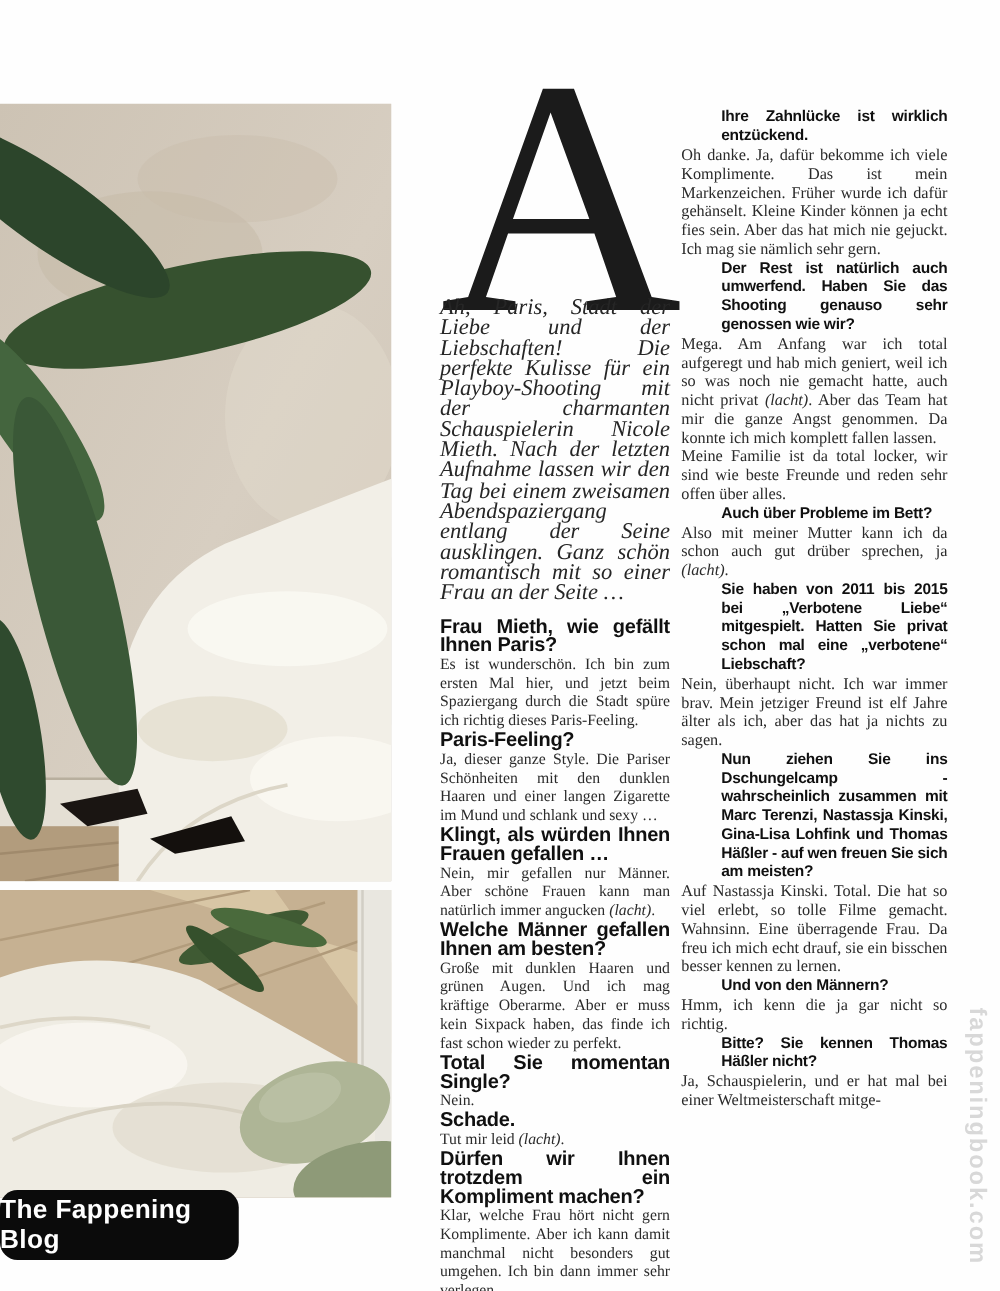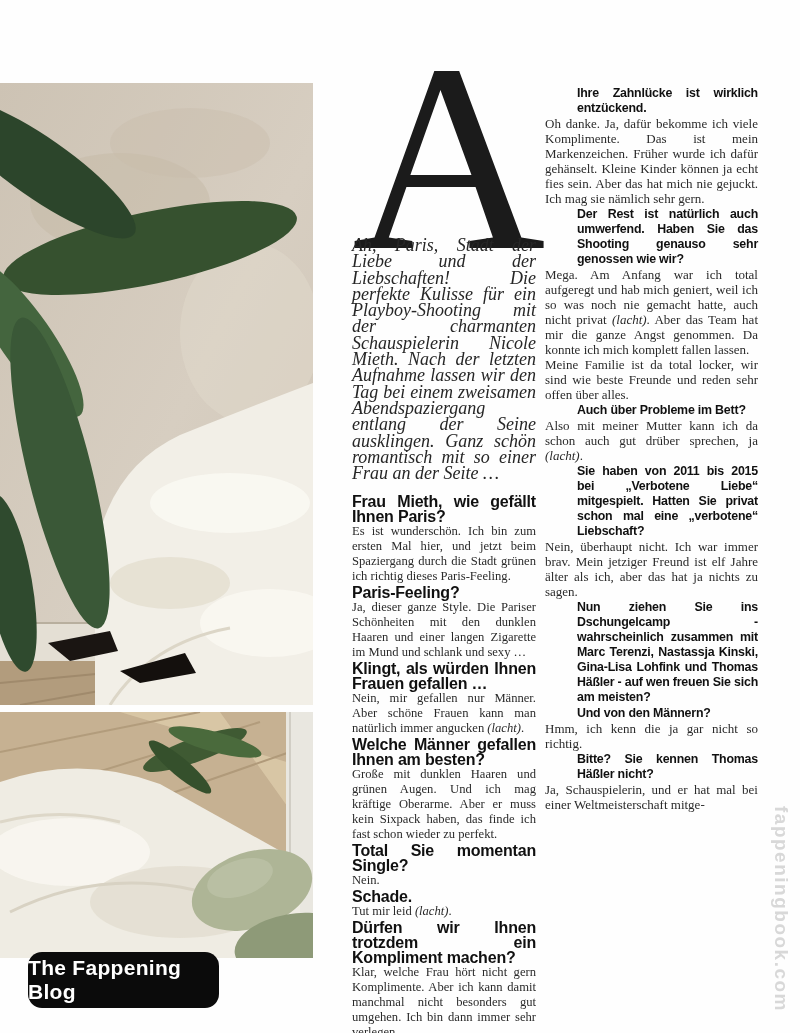--- a/index.html
+++ b/index.html
@@ -38,21 +38,21 @@
     font-weight:700;font-size:16px;line-height:15px;
     letter-spacing:-0.2px;color:#101010;margin-top:1px;
   }
   .qa .a{
     font-size:12.6px;line-height:15px;color:#2a2a2a;
   }
   .col-right .qa .a{font-size:13px;}
   .col-right .qa .q{font-size:12.4px;margin-left:32px;}
   
   .badge{
-    position:absolute;left:28px;top:952px;
+    position:absolute;left:0;top:952px;
     width:191px;height:56px;
     background:var(--badge-bg,#0b0b0b);
     color:var(--badge-text,#ffffff);
     border-radius:14px;
     display:flex;align-items:center;justify-content:center;
     font-family:"Liberation Sans","DejaVu Sans",sans-serif;
     font-weight:700;font-size:21px;letter-spacing:.3px;
   }
   .side-mark{
     position:absolute;top:806px;right:8px;
@@ -146,21 +146,21 @@
     </svg>
   </div>
 
   <div class="col col-center">
     <div class="dropcap">
       <span class="glyph">A</span>
     </div>
     <p class="intro">Ah, Paris, Stadt der Liebe und der Liebschaften! Die perfekte Kulisse für ein Playboy-Shooting mit der charmanten Schauspielerin Nicole Mieth. Nach der letzten Aufnahme lassen wir den Tag bei einem zweisamen Abendspaziergang entlang der Seine ausklingen. Ganz schön romantisch mit so einer Frau an der Seite …</p>
     <div class="qa">
         <p class="q">Frau Mieth, wie gefällt Ihnen Paris?</p>
-        <p class="a">Es ist wunderschön. Ich bin zum ersten Mal hier, und jetzt beim Spaziergang durch die Stadt grünen ich richtig dieses Paris-Feeling.</p>
+        <p class="a">Es ist wunderschön. Ich bin zum ersten Mal hier, und jetzt beim Spaziergang durch die Stadt spüre ich richtig dieses Paris-Feeling.</p>
         <p class="q">Paris-Feeling?</p>
         <p class="a">Ja, dieser ganze Style. Die Pariser Schönheiten mit den dunklen Haaren und einer langen Zigarette im Mund und schlank und sexy …</p>
         <p class="q">Klingt, als würden Ihnen Frauen gefallen …</p>
         <p class="a">Nein, mir gefallen nur Männer. Aber schöne Frauen kann man natürlich immer angucken <i>(lacht)</i>.</p>
         <p class="q">Welche Männer gefallen Ihnen am besten?</p>
         <p class="a">Große mit dunklen Haaren und grünen Augen. Und ich mag kräftige Oberarme. Aber er muss kein Sixpack haben, das finde ich fast schon wieder zu perfekt.</p>
         <p class="q">Total Sie momentan Single?</p>
         <p class="a">Nein.</p>
         <p class="q">Schade.</p>
         <p class="a">Tut mir leid <i>(lacht)</i>.</p>
@@ -174,20 +174,21 @@
         <p class="q">Ihre Zahnlücke ist wirklich entzückend.</p>
         <p class="a">Oh danke. Ja, dafür bekomme ich viele Komplimente. Das ist mein Markenzeichen. Früher wurde ich dafür gehänselt. Kleine Kinder können ja echt fies sein. Aber das hat mich nie gejuckt. Ich mag sie nämlich sehr gern.</p>
         <p class="q">Der Rest ist natürlich auch umwerfend. Haben Sie das Shooting genauso sehr genossen wie wir?</p>
         <p class="a">Mega. Am Anfang war ich total aufgeregt und hab mich geniert, weil ich so was noch nie gemacht hatte, auch nicht privat <i>(lacht)</i>. Aber das Team hat mir die ganze Angst genommen. Da konnte ich mich komplett fallen lassen.</p>
         <p class="a">Meine Familie ist da total locker, wir sind wie beste Freunde und reden sehr offen über alles.</p>
         <p class="q">Auch über Probleme im Bett?</p>
         <p class="a">Also mit meiner Mutter kann ich da schon auch gut drüber sprechen, ja <i>(lacht)</i>.</p>
         <p class="q">Sie haben von 2011 bis 2015 bei „Verbotene Liebe“ mitgespielt. Hatten Sie privat schon mal eine „verbotene“ Liebschaft?</p>
         <p class="a">Nein, überhaupt nicht. Ich war immer brav. Mein jetziger Freund ist elf Jahre älter als ich, aber das hat ja nichts zu sagen.</p>
         <p class="q">Nun ziehen Sie ins Dschungelcamp - wahrscheinlich zusammen mit Marc Terenzi, Nastassja Kinski, Gina-Lisa Lohfink und Thomas Häßler - auf wen freuen Sie sich am meisten?</p>
+        <p class="a">Auf Nastassja Kinski. Total. Die hat so viel erlebt, so tolle Filme gemacht. Wahnsinn. Eine überragende Frau. Da freu ich mich echt drauf, sie ein bisschen besser kennen zu lernen.</p>
         <p class="q">Und von den Männern?</p>
         <p class="a">Hmm, ich kenn die ja gar nicht so richtig.</p>
         <p class="q">Bitte? Sie kennen Thomas Häßler nicht?</p>
         <p class="a">Ja, Schauspielerin, und er hat mal bei einer Weltmeisterschaft mitge-</p>
       </div>
   </div>
 
   <div class="badge">The Fappening Blog</div>
   <div class="side-mark">fappeningbook.com</div>
 

